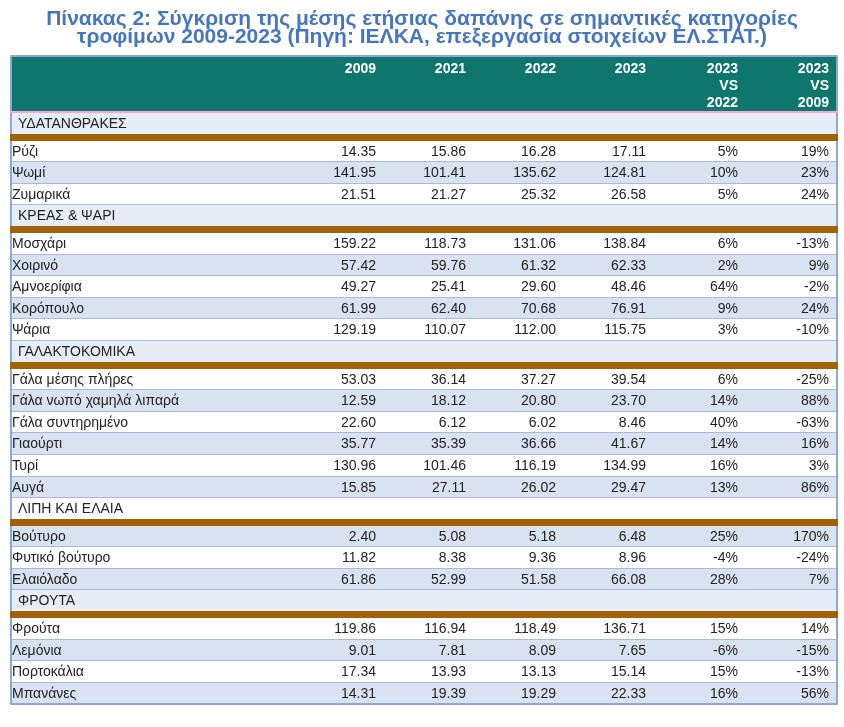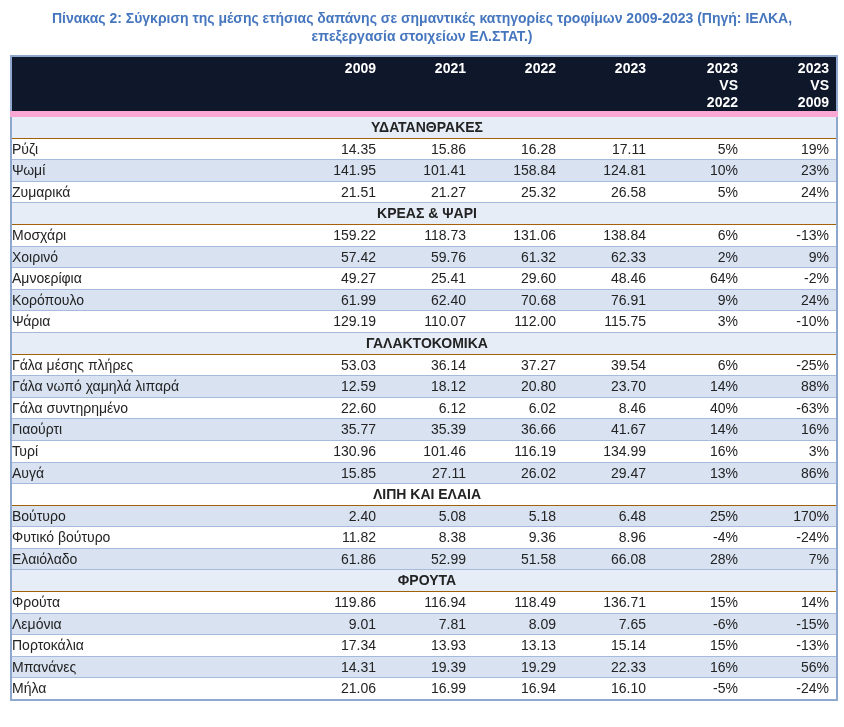--- a/index.html
+++ b/index.html
@@ -13,62 +13,62 @@
     width: 844px;
     height: 727px;
     background: #ffffff;
     overflow: hidden;
   }
   .page-title {
     padding: 9px 26px 0 26px;
     text-align: center;
     color: #4576BE;
     font-weight: bold;
-    font-size: 14px;
+    font-size: 21px;
     line-height: 18px;
   }
   table.expense-table {
     position: absolute;
     left: 10px;
     top: 55px;
     width: 826px;
     border-collapse: collapse;
     table-layout: fixed;
     border: 2px solid #8FA9CE;
   }
   thead th {
-    background: #0f172a;
+    background: #0f766e;
     color: #ffffff;
     font-weight: bold;
     font-size: 14px;
     line-height: 17px;
     text-align: right;
     vertical-align: top;
     padding: 3px 7px 0 0;
     height: 50px;
-    border-bottom: 6px solid #f9a8d4;
+    border-bottom: 2px solid #f9a8d4;
   }
   thead th.label-col { text-align: left; }
   tbody td {
     font-size: 14px;
     color: #232323;
     height: 20.6px;
     line-height: 20.6px;
     padding: 0;
     border-bottom: 1px solid #A6BADB;
     white-space: nowrap;
     overflow: hidden;
   }
   td.label-cell   { text-align: left;  }
   td.num-cell     { text-align: right; padding-right: 7px; }
   td.section-cell {
-    font-weight: bold;
-    text-align: center;
+    font-weight: normal;
+    text-align: left;
     padding-left: 6px;
-    border-bottom: 1px solid #a16207;
+    border-bottom: 7px solid #a16207;
   }
   tr.band         { background: #D8E2F1; margin-top: 10px; }
   tr.band-section { background: #E7EDF6; }
 </style>
 </head>
 <body>
 
 <div class="page">
 
   <div class="page-title">Πίνακας 2: Σύγκριση της μέσης ετήσιας δαπάνης σε σημαντικές κατηγορίες τροφίμων 2009-2023 (Πηγή: ΙΕΛΚΑ, επεξεργασία στοιχείων ΕΛ.ΣΤΑΤ.)</div>
@@ -112,21 +112,21 @@
           <td class="num-cell">15.86</td>
           <td class="num-cell">16.28</td>
           <td class="num-cell">17.11</td>
           <td class="num-cell">5%</td>
           <td class="num-cell">19%</td>
         </tr>
         <tr class="band">
           <td class="label-cell">Ψωμί</td>
           <td class="num-cell">141.95</td>
           <td class="num-cell">101.41</td>
-          <td class="num-cell">158.84</td>
+          <td class="num-cell">135.62</td>
           <td class="num-cell">124.81</td>
           <td class="num-cell">10%</td>
           <td class="num-cell">23%</td>
         </tr>
         <tr class="">
           <td class="label-cell">Ζυμαρικά</td>
           <td class="num-cell">21.51</td>
           <td class="num-cell">21.27</td>
           <td class="num-cell">25.32</td>
           <td class="num-cell">26.58</td>
@@ -300,25 +300,16 @@
         </tr>
         <tr class="band">
           <td class="label-cell">Μπανάνες</td>
           <td class="num-cell">14.31</td>
           <td class="num-cell">19.39</td>
           <td class="num-cell">19.29</td>
           <td class="num-cell">22.33</td>
           <td class="num-cell">16%</td>
           <td class="num-cell">56%</td>
         </tr>
-        <tr class="">
-          <td class="label-cell">Μήλα</td>
-          <td class="num-cell">21.06</td>
-          <td class="num-cell">16.99</td>
-          <td class="num-cell">16.94</td>
-          <td class="num-cell">16.10</td>
-          <td class="num-cell">-5%</td>
-          <td class="num-cell">-24%</td>
-        </tr>
       </tbody>
   </table>
 
 </div>
 
 </body></html>

